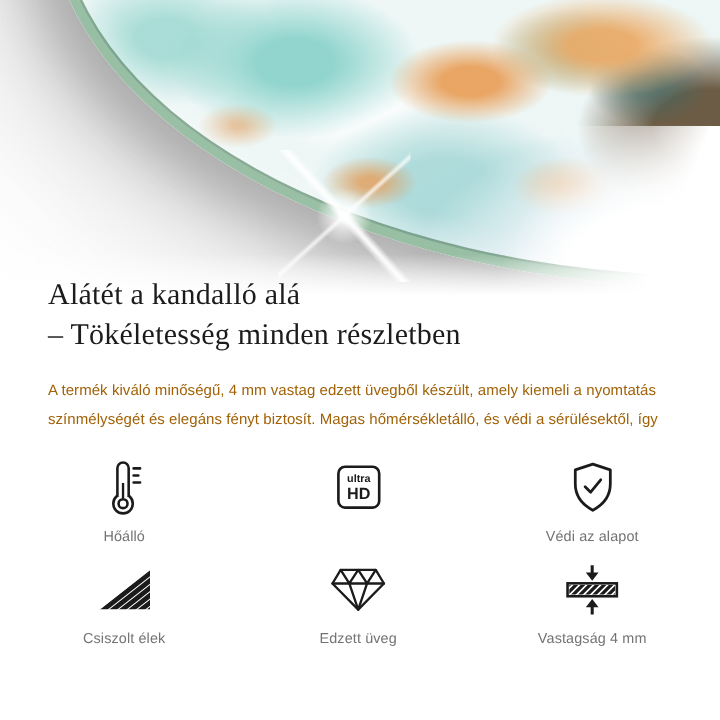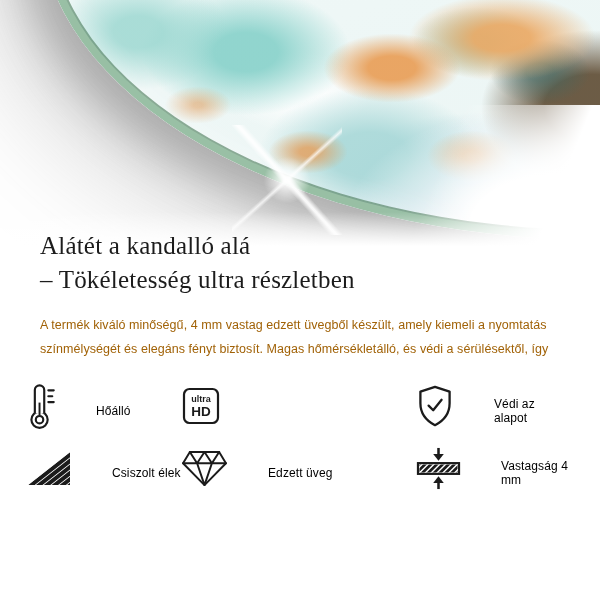--- a/index.html
+++ b/index.html
@@ -49,44 +49,44 @@
   .content{position:absolute;left:0;top:0;width:600px;box-sizing:border-box;
            padding:229px 40px 0;z-index:2;}
   h1{margin:0;font-family:"Liberation Serif",serif;font-weight:400;
      font-size:25px;line-height:34px;color:#1c1c1c;letter-spacing:.2px;}
   h1 span{display:block;}
   .desc{margin:17px 0 0;font-size:12.5px;line-height:23.5px;color:#a16207;letter-spacing:.05px;}
   .desc div{white-space:nowrap;}
 
   .features{display:grid;grid-template-columns:155px 235px 155px;row-gap:12px;
             margin:20px 0 0 -14px;}
-  .feature{display:flex;flex-direction:row;align-items:center;gap:40px;}
+  .feature{display:flex;flex-direction:column;align-items:center;}
   .ficon{height:50px;display:flex;align-items:center;justify-content:center;}
-  .flabel{margin-top:9px;font-size:12px;color:#000000;letter-spacing:.1px;}
+  .flabel{margin-top:9px;font-size:12px;color:#737373;letter-spacing:.1px;}
   svg{display:block;}
   .hd-small{font-family:"Liberation Sans",sans-serif;font-size:9px;font-weight:700;}
   .hd-big{font-family:"Liberation Sans",sans-serif;font-size:13.5px;font-weight:700;}
 </style>
 </head>
 <body>
 
 <div class="stage">
 
   <div class="hero">
     <div class="disc"></div>
     <div class="sparkle"></div>
     <div class="fade-br"></div>
     <div class="fade-bottom"></div>
   </div>
 
   <div class="content">
 
     <h1>
       <span>Alátét a kandalló alá</span>
-      <span>– Tökéletesség ultra részletben</span>
+      <span>– Tökéletesség minden részletben</span>
     </h1>
 
     <div class="desc">
       <div>A termék kiváló minőségű, 4 mm vastag edzett üvegből készült, amely kiemeli a nyomtatás</div>
       <div>színmélységét és elegáns fényt biztosít. Magas hőmérsékletálló, és védi a sérülésektől, így</div>
     </div>
 
     <div class="features">
 
       <div class="feature">

